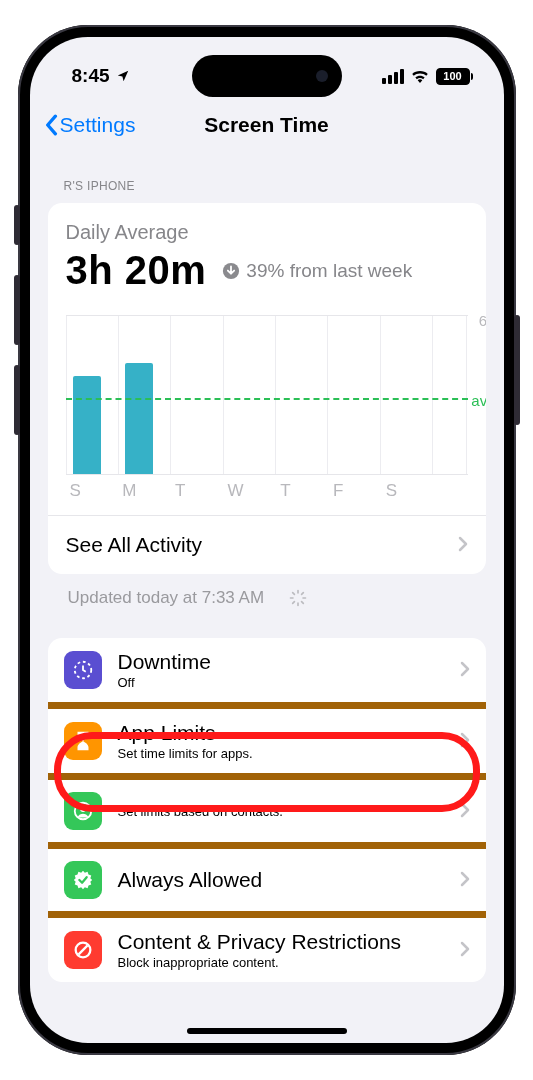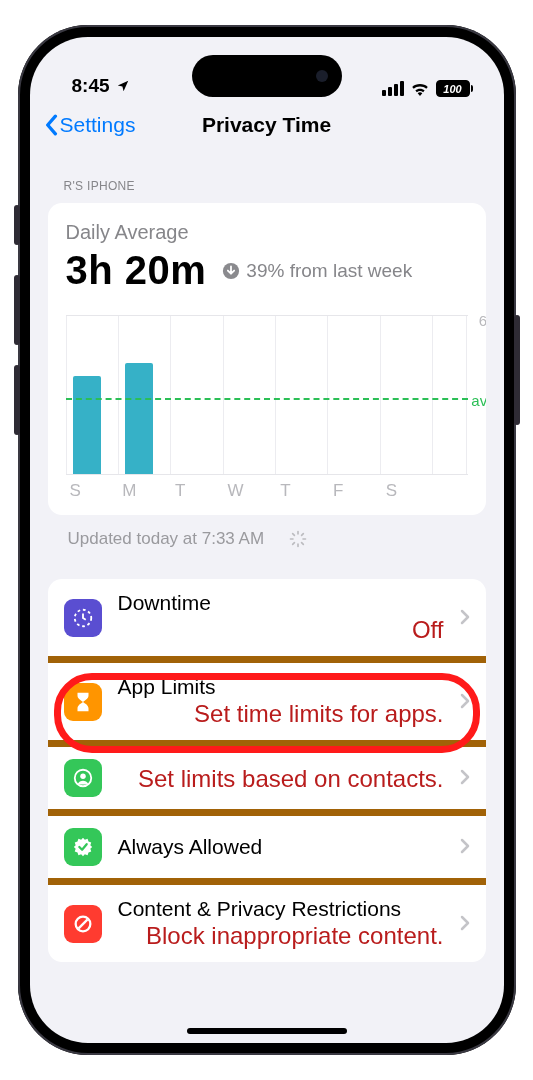--- a/index.html
+++ b/index.html
@@ -55,27 +55,27 @@
     padding-right:14px;
   }
   .island::after{
     content:"";
     width:12px;height:12px;border-radius:50%;background:#1a1e2b;
   }
   .statusbar {
     height: 60px;
     display: flex;
     justify-content: space-between;
-    align-items: flex-end;
+    align-items: center;
     padding: 18px 34px 0 42px;
     font-weight: 600;
     font-size: 19px;
   }
   .sb-left { display:flex; align-items:center; gap:6px;}
-  .status-icons { display:flex; align-items:center; gap:6px;font-style:italic;}
+  .status-icons { display:flex; align-items:center; gap:6px;}
   .bars { display:flex; gap:2px; align-items:flex-end;}
   .bars span{ width:4px; background:#000; border-radius:1px;}
   .bars span:nth-child(1){height:6px;}
   .bars span:nth-child(2){height:9px;}
   .bars span:nth-child(3){height:12px;}
   .bars span:nth-child(4){height:15px;}
   .battery {
     width:34px;height:17px;border:1.5px solid #000;border-radius:4px;
     position:relative; display:flex;align-items:center;justify-content:center;
     font-size:11px;font-weight:600; background:#000; color:#fff;
@@ -141,21 +141,21 @@
     display:flex; align-items:center; gap: 16px; padding: 12px 16px;
     border-top:7px solid #a16207; cursor:pointer; position:relative;
   }
   .li:first-child{border-top:none;}
   .li-icon {
     width:38px;height:38px;border-radius:9px;display:flex;align-items:center;justify-content:center;
     flex-shrink:0;
   }
   .li-text { flex:1; min-width:0; }
   .li-title { font-size:21px; color:#000; }
-  .li-sub { font-size:24px; color:#b91c1c; margin-top:1px;text-align:right;}
+  .li-sub { font-size:13px; color:#000000; margin-top:1px;}
   .ic-purple{background:#5a4ed1;}
   .ic-orange{background:#ff9500;}
   .ic-green{background:#34c759;}
   .ic-green2{background:#34c759;}
   .ic-red{background:#ff3b30;}
   .highlight {
     position:absolute; border:7px solid #ff1a1a; border-radius:38px;
     left:6px; right:6px; top:298px; height:80px; pointer-events:none;
   }
   .list-wrap{position:relative;}
@@ -198,21 +198,21 @@
       </div>
     </div>
 
     <div class="navbar">
       <div class="back-btn">
         <svg width="14" height="22" viewBox="0 0 12 20" fill="none" stroke="#007aff" stroke-width="3" stroke-linecap="round" stroke-linejoin="round">
             <path d="M10 2L3 10l7 8"></path>
           </svg>
         <span>Settings</span>
       </div>
-      <div class="nav-title">Privacy Time</div>
+      <div class="nav-title">Screen Time</div>
     </div>
 
     <div class="content">
       <div class="section-header">R'S IPHONE</div>
 
       <div class="card">
         <div class="avg-block">
           <div class="avg-label">Daily Average</div>
           <div class="avg-row">
             <div class="avg-value">3h 20m</div>
@@ -248,20 +248,28 @@
         <div class="x-labels">
           <span>S</span>
           <span>M</span>
           <span>T</span>
           <span>W</span>
           <span>T</span>
           <span>F</span>
           <span>S</span>
           <span></span>
         </div>
+        <div class="row">
+          <span class="row-title">See All Activity</span>
+          <span class="chev">
+            <svg width="10" height="16" viewBox="0 0 10 16" fill="none" stroke="#c4c4c8" stroke-width="2.5" stroke-linecap="round" stroke-linejoin="round">
+                <path d="M2 2l6 6-6 6"></path>
+              </svg>
+          </span>
+        </div>
       </div>
 
       <div class="updated">
         <span>Updated today at 7:33 AM</span>
         <svg width="20" height="20" viewBox="0 0 24 24" stroke="#bcbcc0" stroke-width="2" stroke-linecap="round">
             <path d="M12 3v3M12 18v3M3 12h3M18 12h3M5.6 5.6l2.1 2.1M16.3 16.3l2.1 2.1M5.6 18.4l2.1-2.1M16.3 7.7l2.1-2.1"></path>
           </svg>
       </div>
 
       <div class="list-wrap">

